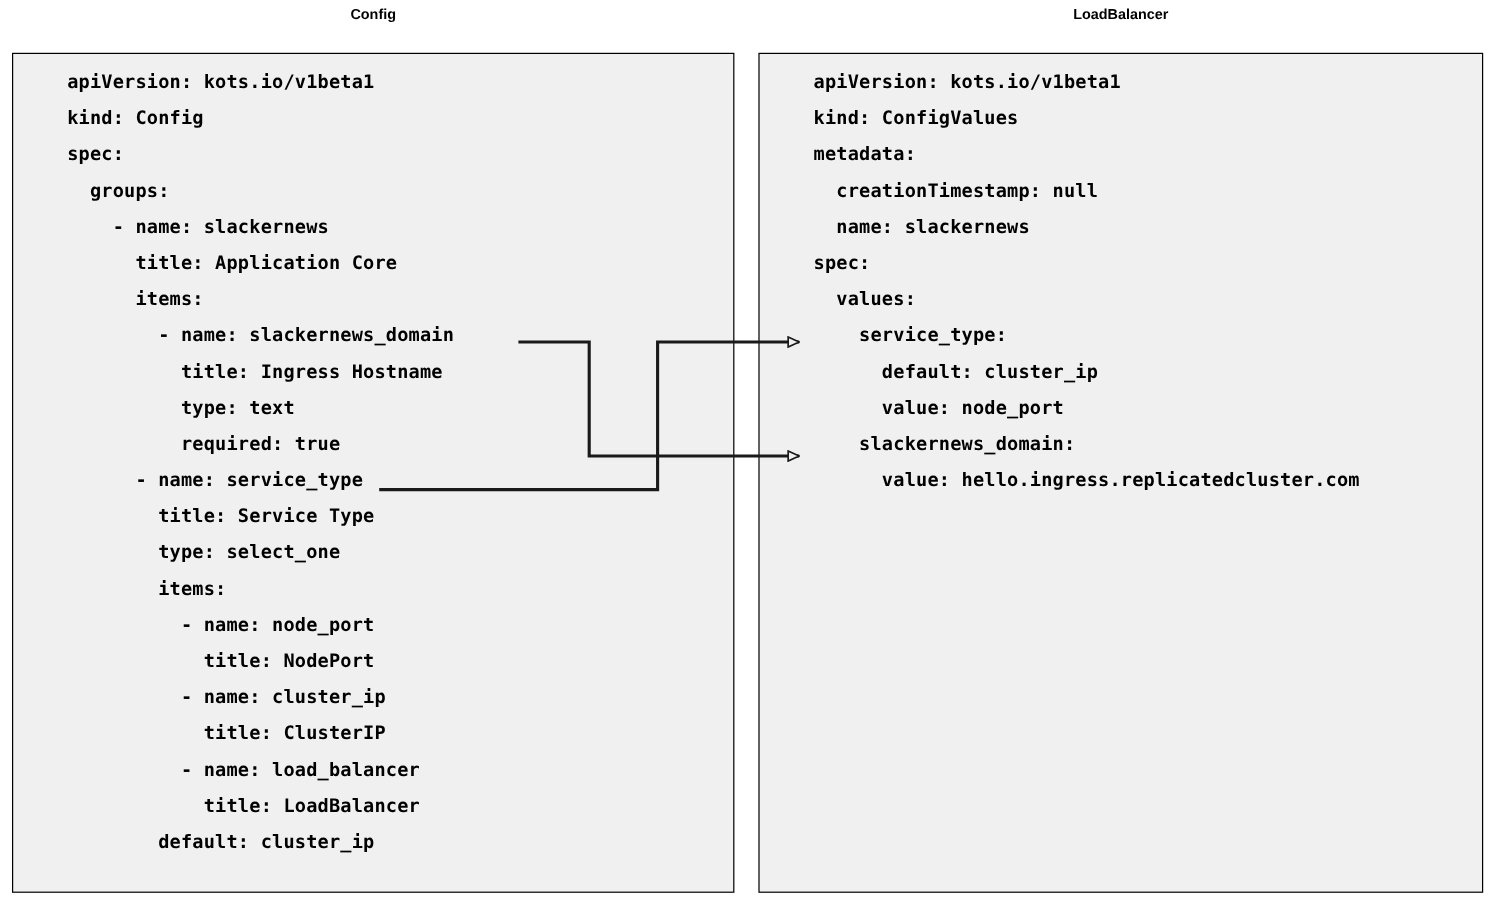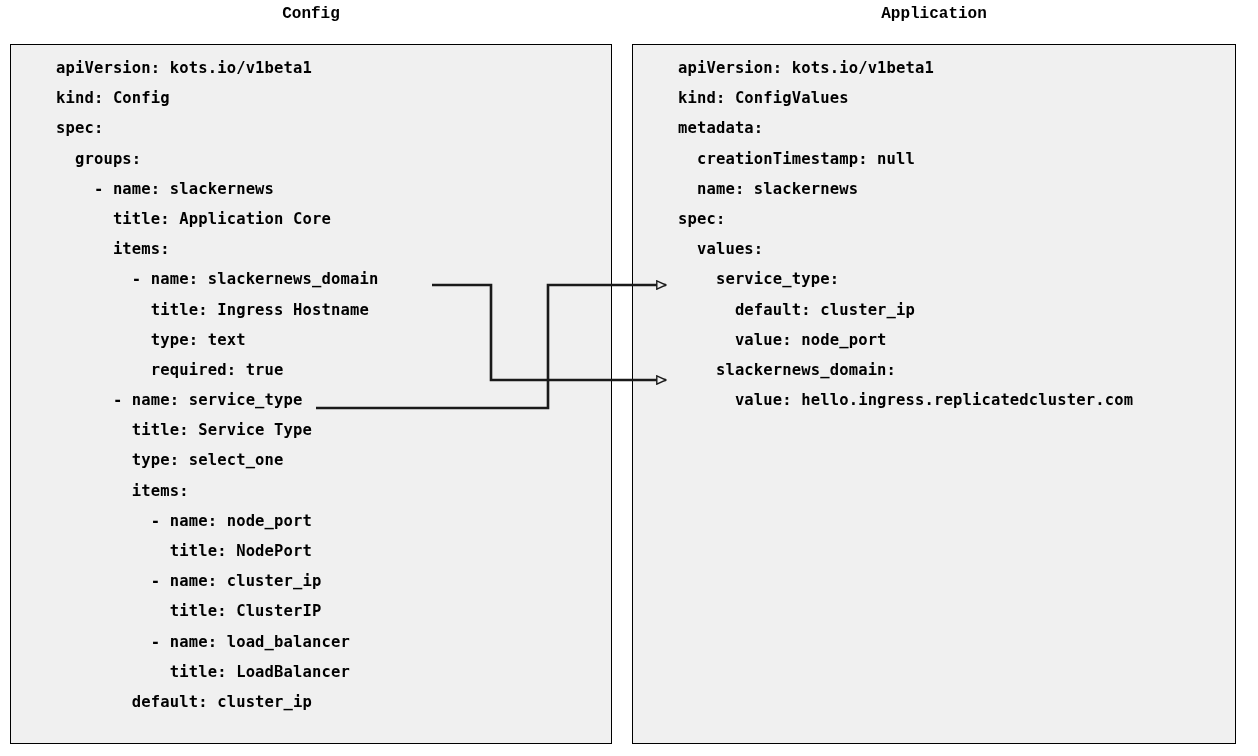--- a/index.html
+++ b/index.html
@@ -11,22 +11,22 @@
     width: 1258px;
     height: 756px;
     position: relative;
     overflow: hidden;
     font-family: "DejaVu Sans Mono", "Liberation Mono", monospace;
   }
 
   .panel-title {
     position: absolute;
     top: 5px;
-    font-family: Liberation Mono, monospace;
-    font-size: 16px;
+    font-family: Liberation Sans, sans-serif;
+    font-size: 12px;
     font-weight: bold;
     color: #000000;
     text-align: center;
     letter-spacing: 0px;
   }
   #title-config  { left: 10px;  width: 602px; }
   #title-values  { left: 632px; width: 604px; }
 
   .yaml-panel {
     position: absolute;
@@ -70,21 +70,21 @@
     width: 1258px;
     height: 756px;
     pointer-events: none;
   }
 </style>
 </head>
 <body>
 
 <div class="panel-title" id="title-config">Config</div>
 
-<div class="panel-title" id="title-values">Application</div>
+<div class="panel-title" id="title-values">LoadBalancer</div>
 
 <div class="yaml-panel" id="panel-config">
   <div class="yaml-body" id="config-body"><span class="yaml-line">apiVersion: kots.io/v1beta1</span><span class="yaml-line">kind: Config</span><span class="yaml-line">spec:</span><span class="yaml-line">  groups:</span><span class="yaml-line">    - name: slackernews</span><span class="yaml-line">      title: Application Core</span><span class="yaml-line">      items:</span><span class="yaml-line">        - name: slackernews_domain</span><span class="yaml-line">          title: Ingress Hostname</span><span class="yaml-line">          type: text</span><span class="yaml-line">          required: true</span><span class="yaml-line">      - name: service_type</span><span class="yaml-line">        title: Service Type</span><span class="yaml-line">        type: select_one</span><span class="yaml-line">        items:</span><span class="yaml-line">          - name: node_port</span><span class="yaml-line">            title: NodePort</span><span class="yaml-line">          - name: cluster_ip</span><span class="yaml-line">            title: ClusterIP</span><span class="yaml-line">          - name: load_balancer</span><span class="yaml-line">            title: LoadBalancer</span><span class="yaml-line">        default: cluster_ip</span></div>
 </div>
 
 <div class="yaml-panel" id="panel-values">
   <div class="yaml-body" id="values-body"><span class="yaml-line">apiVersion: kots.io/v1beta1</span><span class="yaml-line">kind: ConfigValues</span><span class="yaml-line">metadata:</span><span class="yaml-line">  creationTimestamp: null</span><span class="yaml-line">  name: slackernews</span><span class="yaml-line">spec:</span><span class="yaml-line">  values:</span><span class="yaml-line">    service_type:</span><span class="yaml-line">      default: cluster_ip</span><span class="yaml-line">      value: node_port</span><span class="yaml-line">    slackernews_domain:</span><span class="yaml-line">      value: hello.ingress.replicatedcluster.com</span></div>
 </div>
 
 <svg id="connector-layer" viewBox="0 0 1258 756" width="1258" height="756" xmlns="http://www.w3.org/2000/svg">

